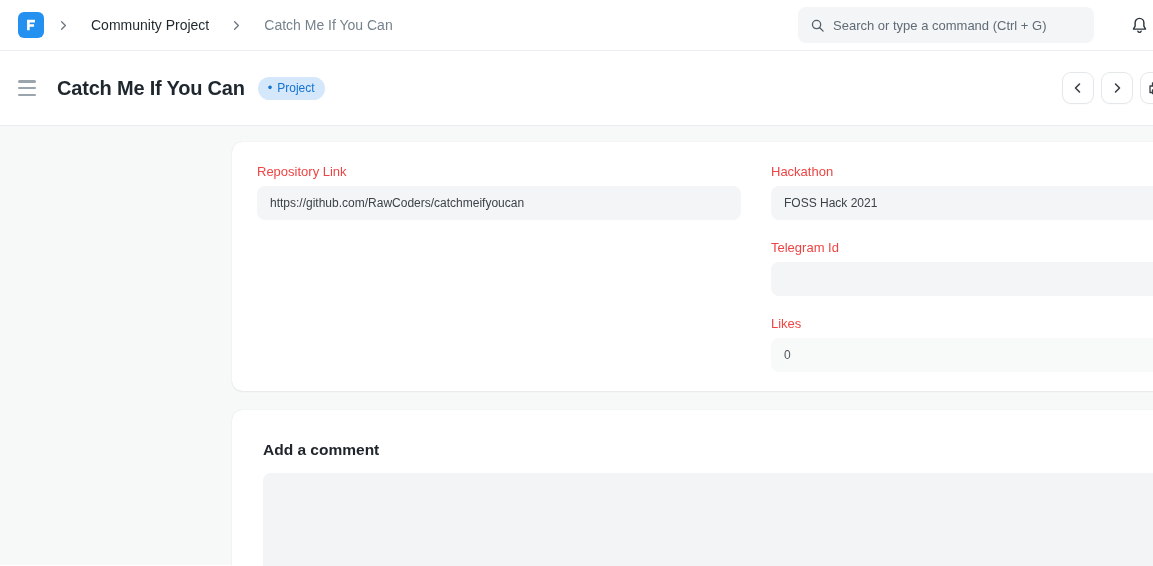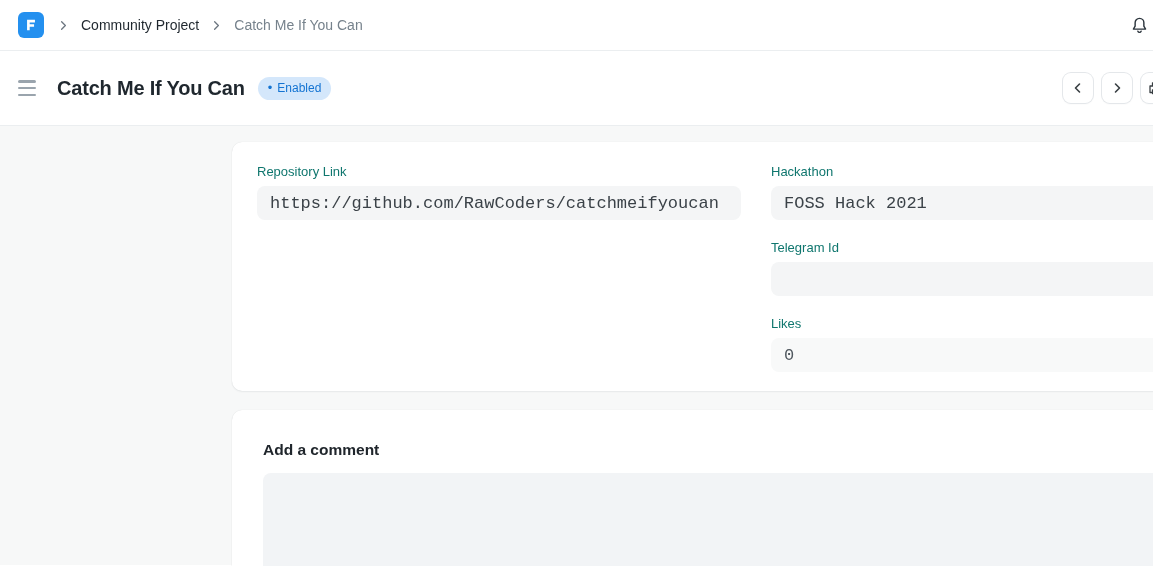--- a/index.html
+++ b/index.html
@@ -21,21 +21,21 @@
     padding: 0 2px 0 18px;
   }
   .logo {
     width: 26px; height: 26px;
     background: #2490ef;
     border-radius: 6px;
     display: flex; align-items: center; justify-content: center;
     cursor: pointer;
     flex: 0 0 auto;
   }
-  .breadcrumbs { display: flex; align-items: center; margin-left: 12px; gap: 10px; }
+  .breadcrumbs { display: flex; align-items: center; margin-left: 12px; gap: 20px; }
   .crumb-sep { color: #6c7680; display: flex; align-items: center; }
   .crumb { font-size: 14px; text-decoration: none; cursor: pointer; white-space: nowrap; }
   .crumb-strong { color: #1f272e; }
   .crumb-muted { color: #76828c; }
   .nav-spacer { flex: 1; }
   .search {
     width: 296px; height: 36px;
     background: #f4f5f6;
     border-radius: 8px;
     display: flex; align-items: center;
@@ -120,29 +120,29 @@
     width: 1030px;
     background: #fff;
     border-radius: 10px;
     box-shadow: 0 1px 2px rgba(25,39,52,0.06), 0 0 1px rgba(25,39,52,0.14);
   }
   .card-form { top: 16px; height: 249px; padding: 22px 25px; display: flex; gap: 30px; }
   .form-col { display: flex; flex-direction: column; }
   .form-col-1 { width: 484px; flex: 0 0 auto; }
   .form-col-2 { flex: 1; }
   .field { margin-bottom: 20px; }
-  .field-label { font-size: 13px; color: #0f766e; margin-bottom: 7px; display: block; }
+  .field-label { font-size: 13px; color: #ef4444; margin-bottom: 7px; display: block; }
   .field input {
     width: 100%; height: 34px;
     background: #f4f5f6;
     border: none; outline: none;
     border-radius: 8px;
     padding: 0 13px;
-    font-family: Liberation Mono, monospace;
-    font-size: 17px;
+    font-family: Liberation Sans, sans-serif;
+    font-size: 12px;
     color: #3b4248;
   }
   .field input.readonly { background: #f8f9f9; color: #50585f; }
 
   .card-comments { top: 284px; height: 240px; padding: 31px; }
   .comments-title { font-size: 15.5px; font-weight: 700; color: #20262c; }
   .comment-box {
     margin-top: 14px;
     width: 100%; height: 140px;
     background: #f2f4f6;
@@ -176,40 +176,49 @@
       </span>
       <a class="crumb crumb-strong">Community Project</a>
       <span class="crumb-sep">
         <svg width="15" height="15" viewBox="0 0 16 16">
             <path d="M6 4l4 4-4 4" fill="none" stroke="currentColor" stroke-width="1.4" stroke-linecap="round" stroke-linejoin="round"></path>
           </svg>
       </span>
       <a class="crumb crumb-muted">Catch Me If You Can</a>
     </nav>
     <div class="nav-spacer"></div>
+    <div class="search">
+      <span class="s-icon">
+        <svg width="15" height="15" viewBox="0 0 16 16">
+            <circle cx="7" cy="7" r="4.4" fill="none" stroke="currentColor" stroke-width="1.4"></circle>
+            <path d="M10.4 10.4L14 14" stroke="currentColor" stroke-width="1.4" stroke-linecap="round"></path>
+          </svg>
+      </span>
+      <input type="text" placeholder="Search or type a command (Ctrl + G)" style="">
+    </div>
     <button class="bell">
       <span style="display:flex;">
         <svg width="19" height="19" viewBox="0 0 20 20">
             <path d="M10 2.5c-2.9 0-4.6 2.2-4.6 4.6v3.6L3.6 13.8h12.8l-1.8-3.1V7.1c0-2.4-1.7-4.6-4.6-4.6z" fill="none" stroke="currentColor" stroke-width="1.5" stroke-linejoin="round"></path>
             <path d="M8.3 16a1.8 1.8 0 0 0 3.4 0" fill="none" stroke="currentColor" stroke-width="1.5" stroke-linecap="round"></path>
           </svg>
       </span>
     </button>
   </header>
 
   <div class="page-head">
     <button class="menu-btn" aria-label="menu">
       <span></span>
       <span></span>
       <span></span>
     </button>
     <h1 class="page-title">Catch Me If You Can</h1>
     <span class="status-badge">
       <span class="dot">•</span>
-      <span>Enabled</span>
+      <span>Project</span>
     </span>
     <div class="head-actions">
       <button class="icon-btn">
         <span style="display:flex;">
           <svg width="16" height="16" viewBox="0 0 16 16">
               <path d="M9.5 4L5.5 8l4 4" fill="none" stroke="currentColor" stroke-width="1.6" stroke-linecap="round" stroke-linejoin="round"></path>
             </svg>
         </span>
       </button>
       <button class="icon-btn">

